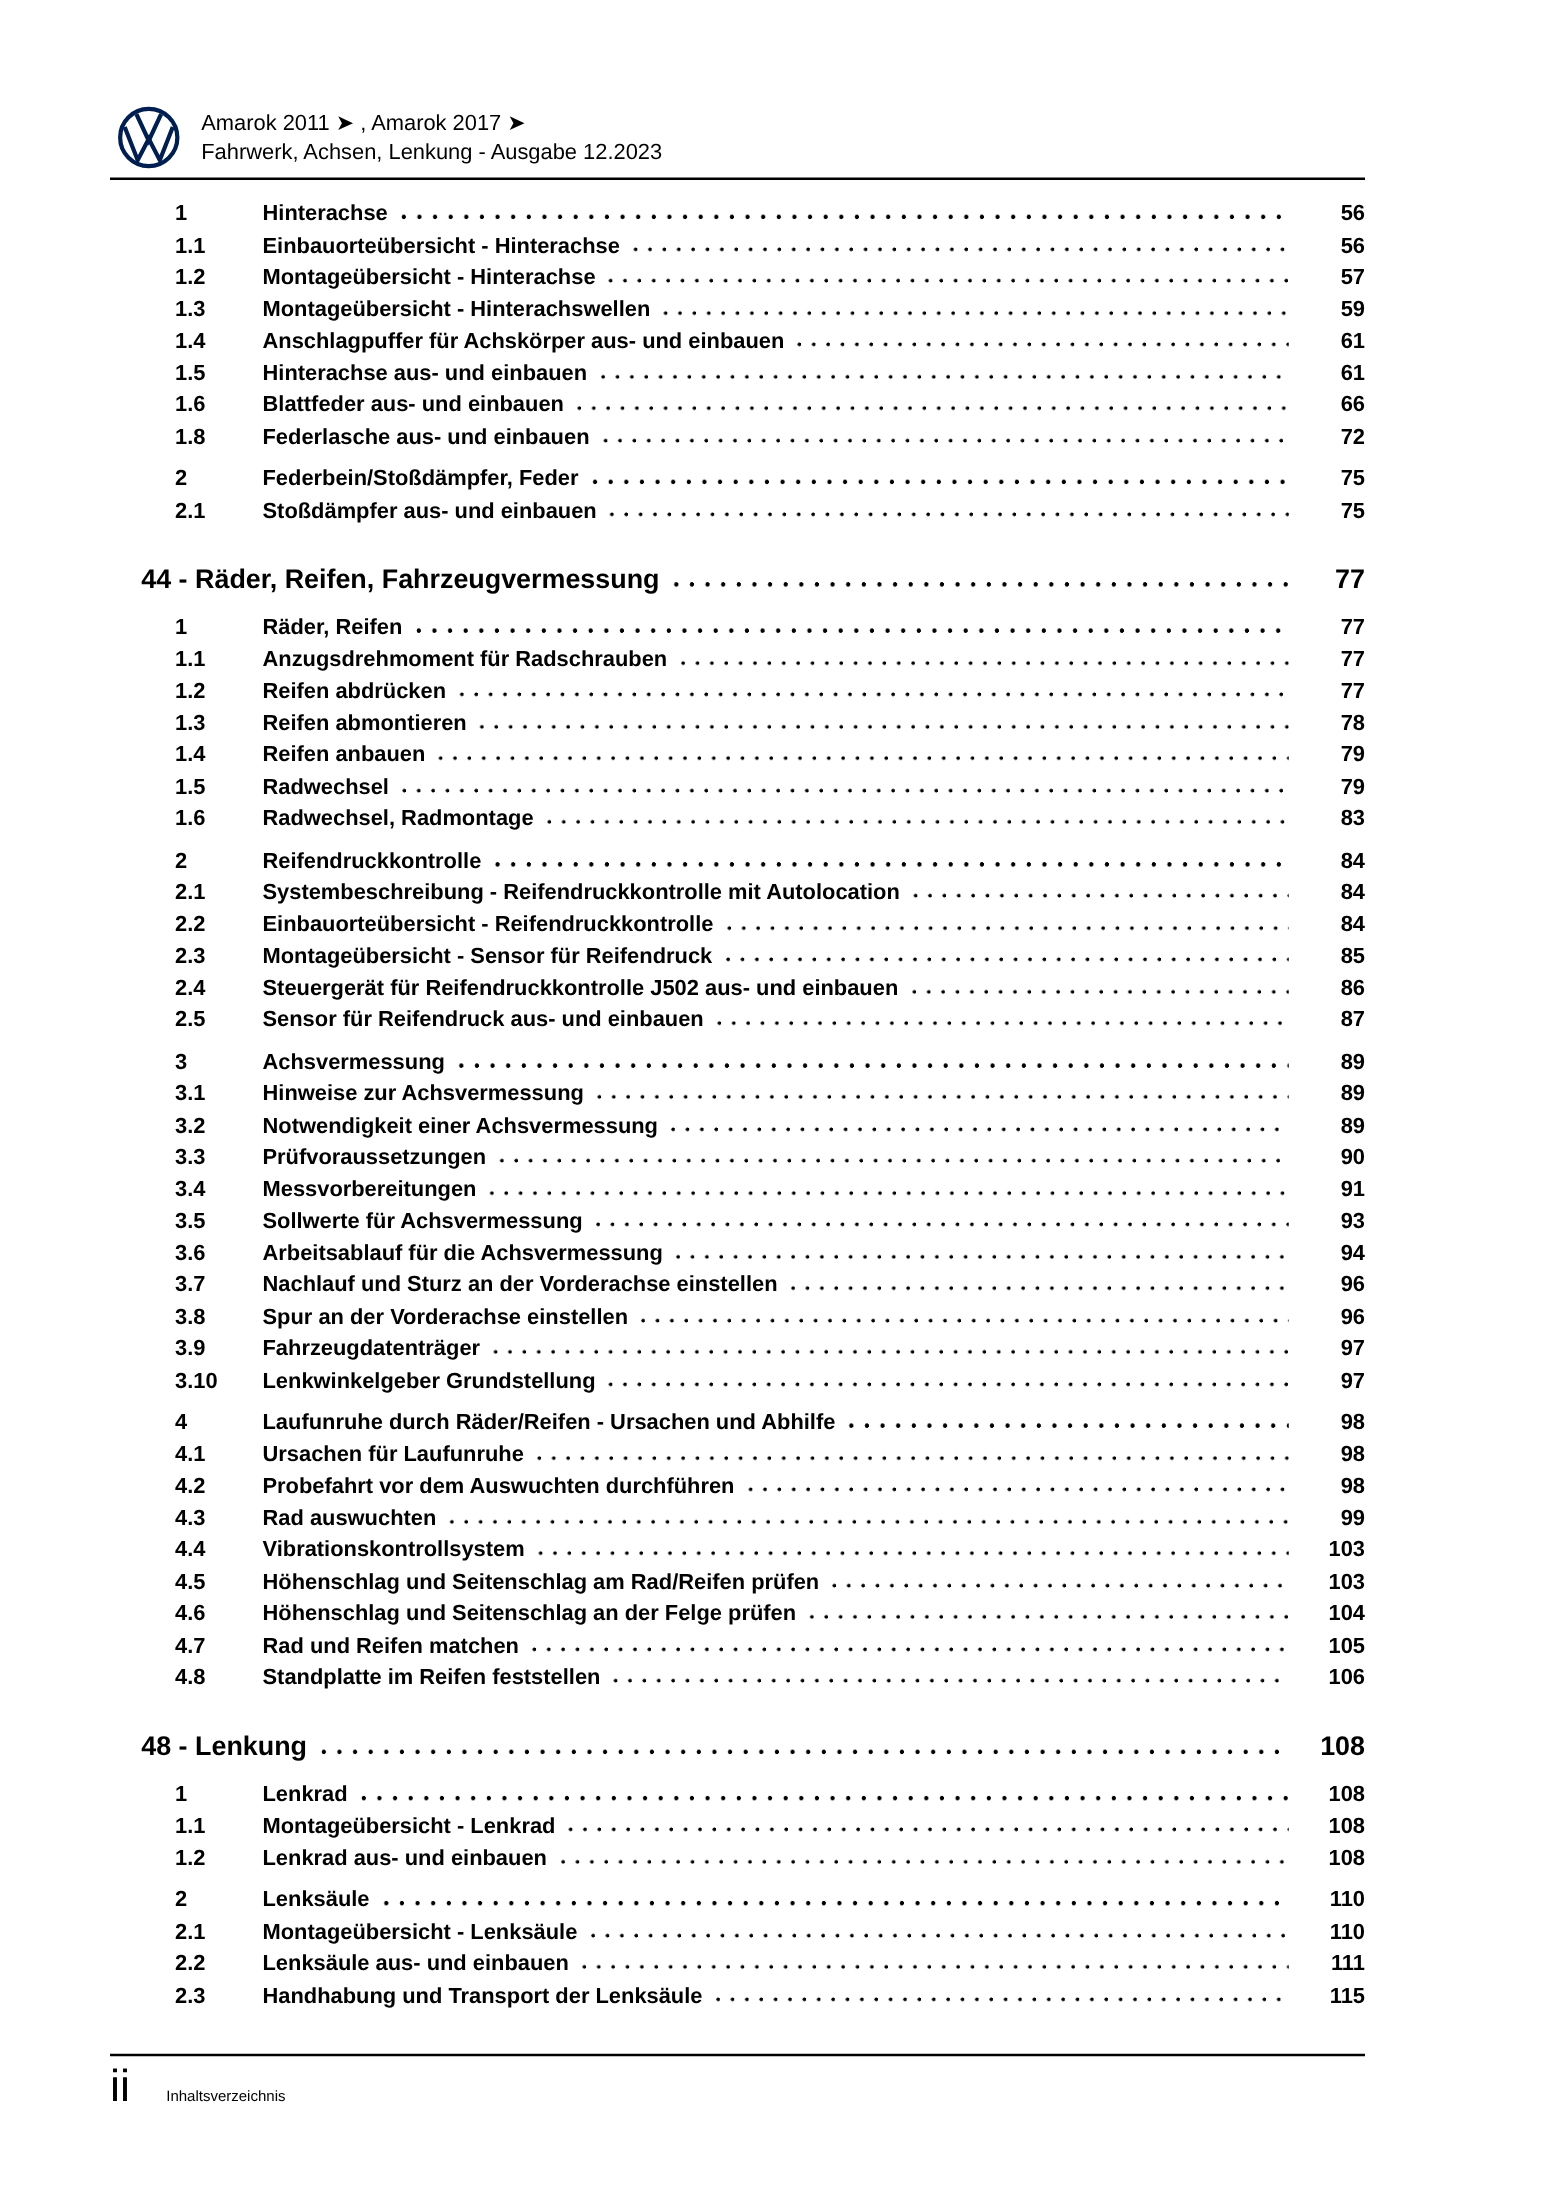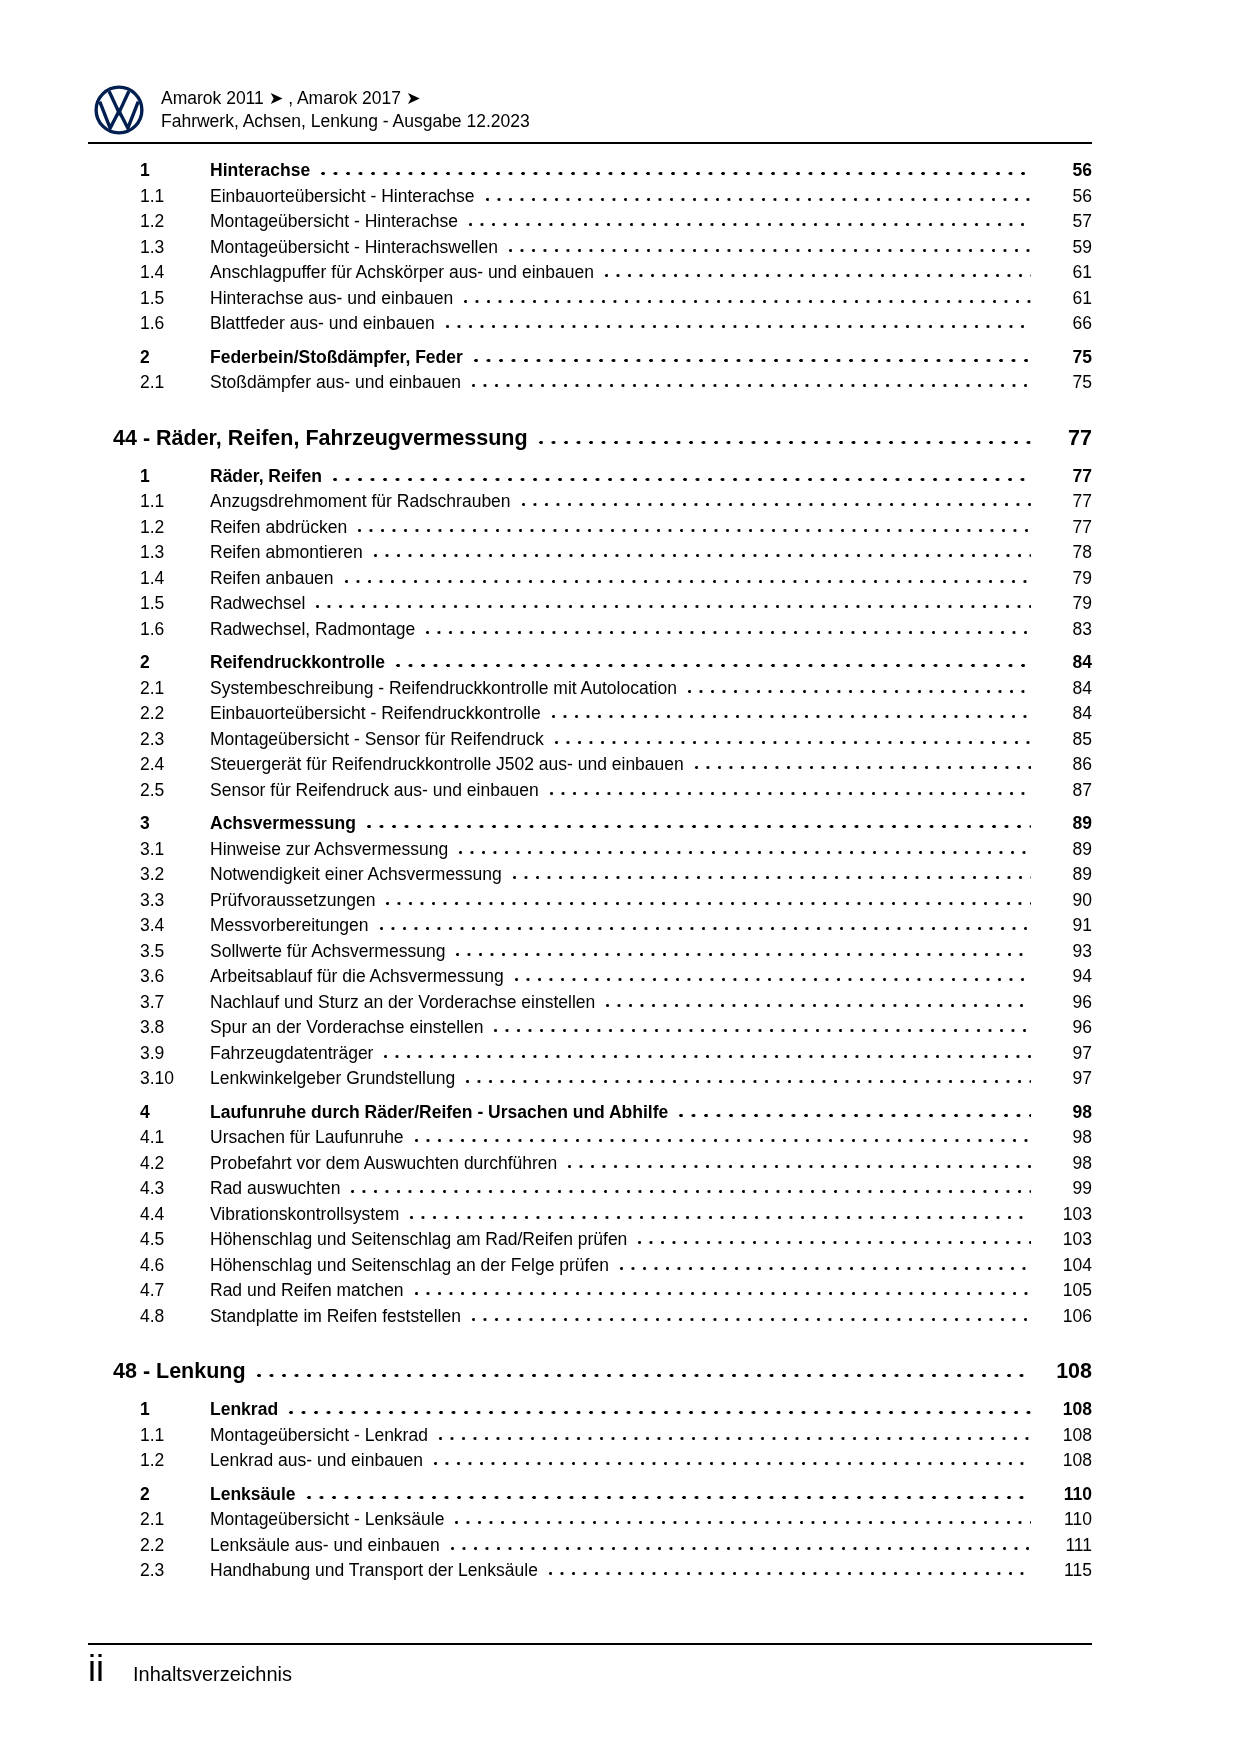--- a/index.html
+++ b/index.html
@@ -16,21 +16,21 @@
   
   .header { position:absolute; top:84px; left:93px; right:148px; }
   .header-inner { display:flex; align-items:flex-start; }
   .logo-box { width:52px; height:52px; flex:0 0 auto; margin-right:16px; }
   .header-text { font-size:17.5px; line-height:23px; padding-top:3px; }
   .header-rule { position:absolute; top:142px; left:88px; right:148px; border-top:2.5px solid #000; }
 
   
   .toc { position:absolute; top:158px; left:88px; right:148px; }
   .row { display:flex; align-items:baseline; white-space:nowrap; }
-  .row.entry { font-size:17.5px; line-height:25.5px; height:25.5px; padding-left:52px; }
+  .row.entry { font-size:17.5px; line-height:25.5px; height:25.5px; padding-left:52px;font-weight:bold; }
   .row.entry .num { flex:0 0 70px; }
   .row.entry.head { font-weight:bold; margin-top:8px; }
   .toc > .row:first-child { margin-top:0; }
   .row .title { flex:0 0 auto; }
   .leader {
     flex:1 1 auto; height:5px; margin:0 15px 0 10px;
     background-image:radial-gradient(circle at 2.5px 2.5px, #000 1.25px, transparent 1.65px);
     background-size:11.5px 5px; background-repeat:repeat-x; background-position:0 0;
   }
   .row.head .leader, .row.chapter .leader {
@@ -40,21 +40,21 @@
   .row .page { flex:0 0 auto; min-width:46px; text-align:right; }
   .row.chapter {
     font-size:21.5px; line-height:32px; height:32px; font-weight:bold;
     margin-top:26px; margin-bottom:10px; padding-left:0;margin-left:25px;
   }
 
   
   .footer { position:absolute; top:1643px; left:88px; right:148px; border-top:2.5px solid #000; }
   .footer-inner { display:flex; align-items:baseline; padding-top:9px; }
   .footer-page { font-size:36px; line-height:30px; }
-  .footer-label { font-size:20px; margin-left:29px; }
+  .footer-label { font-size:12px; margin-left:29px; }
 </style>
 </head>
 <body>
 
 <div class="sheet">
 
   <div class="header">
     <div class="header-inner">
       <div class="logo-box">
         <svg viewBox="0 0 100 100" width="52" height="52" id="vw-logo" aria-hidden="true">
@@ -109,20 +109,26 @@
         <span class="title">Hinterachse aus- und einbauen</span>
         <span class="leader"></span>
         <span class="page">61</span>
       </div>
       <div class="row entry">
         <span class="num">1.6</span>
         <span class="title">Blattfeder aus- und einbauen</span>
         <span class="leader"></span>
         <span class="page">66</span>
       </div>
+      <div class="row entry">
+        <span class="num">1.8</span>
+        <span class="title">Federlasche aus- und einbauen</span>
+        <span class="leader"></span>
+        <span class="page">72</span>
+      </div>
       <div class="row entry head">
         <span class="num">2</span>
         <span class="title">Federbein/Stoßdämpfer, Feder</span>
         <span class="leader"></span>
         <span class="page">75</span>
       </div>
       <div class="row entry">
         <span class="num">2.1</span>
         <span class="title">Stoßdämpfer aus- und einbauen</span>
         <span class="leader"></span>

